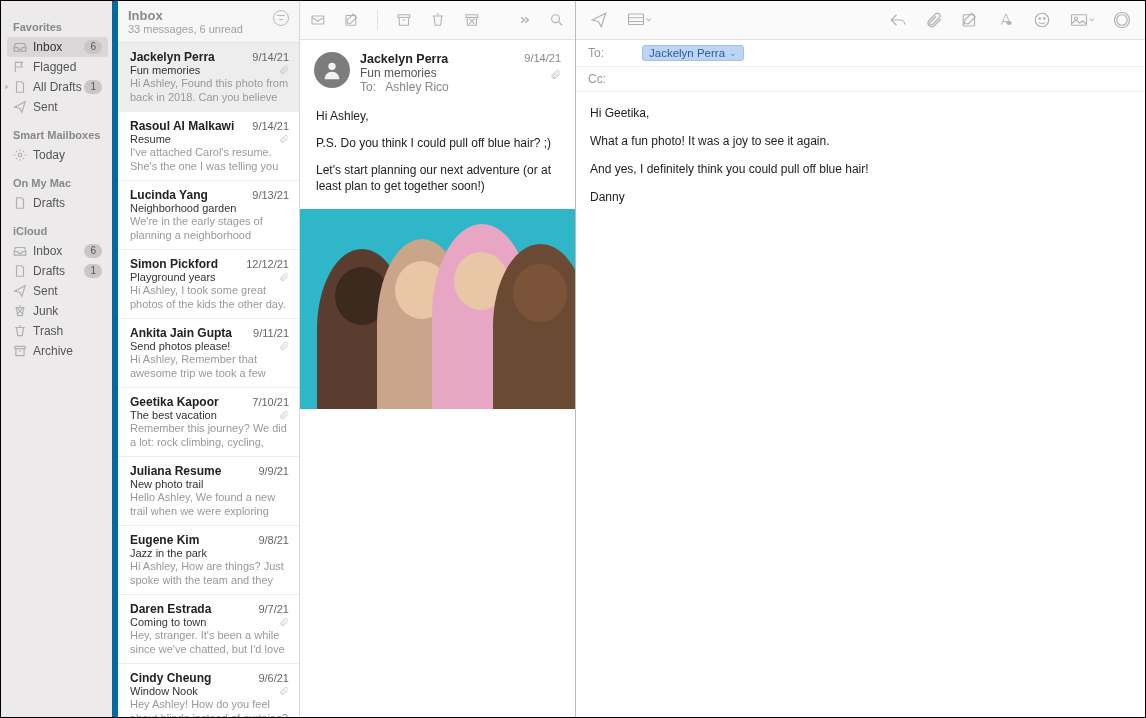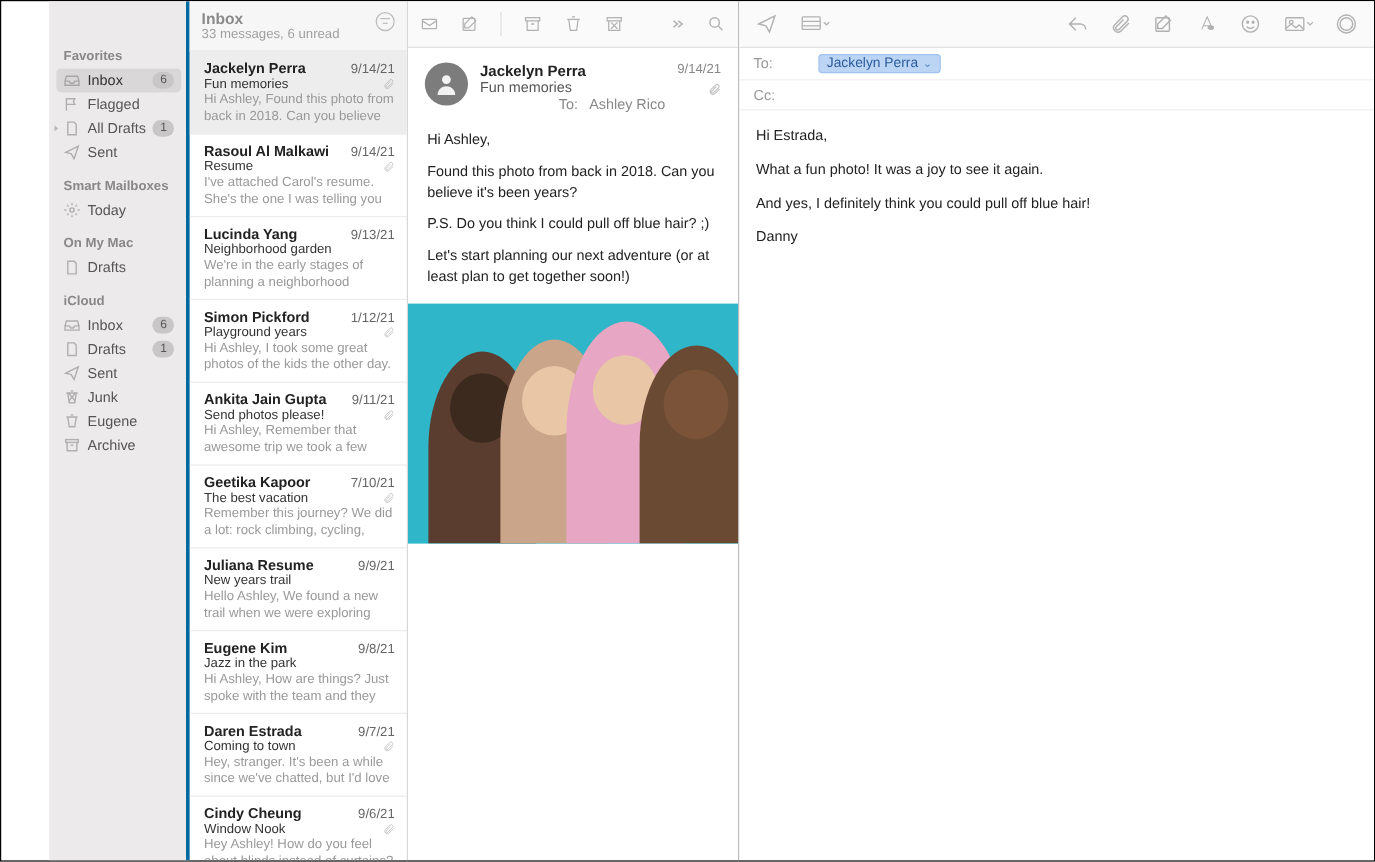--- a/index.html
+++ b/index.html
@@ -1,21 +1,21 @@
 <!DOCTYPE html>
 <html><head>
 <meta charset="utf-8">
 <style>
   * { box-sizing: border-box; margin: 0; padding: 0; }
   html,body { width:1146px; height:718px; font-family: -apple-system, "Helvetica Neue", Arial, sans-serif; font-size:12px; color:#333; overflow:hidden; background:#fff;}
   body { border:1px solid #000; }
   .app { display:flex; width:100%; height:100%; }
 
   
-  .sidebar { width:117px; background:#eceaea; border-right:3px solid #0369a1; padding-top:36px; padding-left:6px; padding-right:4px; overflow:hidden;margin-left:40px;}
+  .sidebar { width:117px; background:#eceaea; border-right:6px solid #0369a1; padding-top:16px; padding-left:6px; padding-right:4px; overflow:hidden;}
   .sb-section { font-size:11px; color:#888; font-weight:600; padding:4px 6px; }
   .sb-item { display:flex; align-items:center; padding:3px 6px; border-radius:4px; color:#555; font-size:12px; cursor:default; position:relative;}
   .sb-item.selected { background:#d9d7d7; color:#333; }
   .sb-item .sb-icon { width:14px; height:14px; margin-right:6px; opacity:.6; }
   .sb-item .sb-label { flex:1; white-space:nowrap; overflow:hidden; text-overflow:ellipsis;}
   .sb-badge { background:#c8c6c6; color:#555; font-size:10px; border-radius:8px; padding:0 6px; line-height:14px; height:14px;}
   .sb-disclosure { position:absolute; left:-4px; width:8px; height:8px; opacity:.5;}
 
   
   .msglist { width:182px; border-right:1px solid #d8d6d6; display:flex; flex-direction:column;}
@@ -43,21 +43,21 @@
   .tbtn { width:18px; height:18px; opacity:.55; }
   .tbtn svg{width:100%;height:100%;}
   .divider {width:1px;height:20px;background:#e0dede;}
   .reader-toolbar .spacer{flex:1;}
   .reader-header { padding:12px 14px 10px 14px; display:flex; gap:10px; font-size:12px;}
   .avatar { width:36px;height:36px;border-radius:50%;background:#7c7c7c; flex-shrink:0; display:flex;align-items:center;justify-content:center;}
   .avatar svg{width:22px;height:22px;fill:#fff;opacity:.9;}
   .rh-names{flex:1;}
   .rh-from{font-weight:700;color:#222;font-size:12.5px;}
   .rh-subject{color:#555;}
-  .rh-to{color:#888;text-align:right;}
+  .rh-to{color:#888;}
   .rh-to .lbl{color:#888;}
   .rh-right{text-align:right;color:#888;font-size:11px;}
   .rh-right .clip{margin-top:4px;opacity:.5;display:inline-block;width:11px;height:13px;}
   .reader-body { padding:4px 16px; font-size:12px; color:#222; line-height:1.4;}
   .reader-body p{margin-bottom:10px;}
   .reader-photo { width:100%; height:200px; background:#2fb6c8; position:relative; overflow:hidden;}
   .person{position:absolute;bottom:0;border-radius:50% 50% 0 0;}
   .p1{left:6%;width:90px;height:160px;background:#5a3d2e;}
   .p2{left:28%;width:90px;height:170px;background:#caa58a;}
   .p3{left:48%;width:100px;height:185px;background:#e7a6c4;}
@@ -165,21 +165,21 @@
       <svg class="sb-icon" viewBox="0 0 24 24" fill="none" stroke="#888" stroke-width="2">
           <path d="M4 6h16M6 6l2 14h8l2-14M10 3h4"></path>
           <path d="M7 6l10 12M17 6L7 18"></path>
         </svg>
       <span class="sb-label">Junk</span>
     </div>
     <div class="sb-item">
       <svg class="sb-icon" viewBox="0 0 24 24" fill="none" stroke="#888" stroke-width="2">
           <path d="M4 6h16M6 6l2 14h8l2-14M10 3h4"></path>
         </svg>
-      <span class="sb-label">Eugene</span>
+      <span class="sb-label">Trash</span>
     </div>
     <div class="sb-item">
       <svg class="sb-icon" viewBox="0 0 24 24" fill="none" stroke="#888" stroke-width="2">
           <rect x="3" y="4" width="18" height="4"></rect>
           <path d="M5 8v12h14V8M10 12h4"></path>
         </svg>
       <span class="sb-label">Archive</span>
     </div>
   </div>
 
@@ -224,21 +224,21 @@
             <span class="msg-date">9/13/21</span>
           </div>
           <div class="msg-row2">
             <span class="msg-subject">Neighborhood garden</span>
           </div>
           <div class="msg-preview">We're in the early stages of planning a neighborhood garden. Each famil…</div>
         </div>
         <div class="msg">
           <div class="msg-row1">
             <span class="msg-from">Simon Pickford</span>
-            <span class="msg-date">1/12/21</span>
+            <span class="msg-date">12/12/21</span>
           </div>
           <div class="msg-row2">
             <span class="msg-subject">Playground years</span>
             <svg class="msg-attach" viewBox="0 0 24 24" fill="none" stroke="#999" stroke-width="2">
               <path d="M21 11l-9 9a5 5 0 01-7-7l9-9a3.5 3.5 0 015 5l-9 9a2 2 0 01-3-3l8-8"></path>
             </svg>
           </div>
           <div class="msg-preview">Hi Ashley, I took some great photos of the kids the other day. Check ou…</div>
         </div>
         <div class="msg">
@@ -266,21 +266,21 @@
             </svg>
           </div>
           <div class="msg-preview">Remember this journey? We did a lot: rock climbing, cycling, hiking, a…</div>
         </div>
         <div class="msg">
           <div class="msg-row1">
             <span class="msg-from">Juliana Resume</span>
             <span class="msg-date">9/9/21</span>
           </div>
           <div class="msg-row2">
-            <span class="msg-subject">New years trail</span>
+            <span class="msg-subject">New photo trail</span>
           </div>
           <div class="msg-preview">Hello Ashley, We found a new trail when we were exploring Muir. It wa…</div>
         </div>
         <div class="msg">
           <div class="msg-row1">
             <span class="msg-from">Eugene Kim</span>
             <span class="msg-date">9/8/21</span>
           </div>
           <div class="msg-row2">
             <span class="msg-subject">Jazz in the park</span>
@@ -379,21 +379,20 @@
       </div>
       <div class="rh-right">
         <div>9/14/21</div>
         <svg class="clip" viewBox="0 0 24 24" fill="none" stroke="#888" stroke-width="2">
             <path d="M21 11l-9 9a5 5 0 01-7-7l9-9a3.5 3.5 0 015 5l-9 9a2 2 0 01-3-3l8-8"></path>
           </svg>
       </div>
     </div>
     <div class="reader-body">
       <p>Hi Ashley,</p>
-      <p>Found this photo from back in 2018. Can you believe it's been years?</p>
       <p>P.S. Do you think I could pull off blue hair? ;)</p>
       <p>Let's start planning our next adventure (or at least plan to get together soon!)</p>
     </div>
     <div class="reader-photo">
       <div class="person p1">
           <div class="face"></div>
         </div>
       <div class="person p2">
           <div class="face"></div>
         </div>
@@ -472,20 +471,20 @@
         <span class="pill">
           <span>Jackelyn Perra</span>
           <span class="chev">⌄</span>
         </span>
       </div>
       <div class="cfield">
         <span class="lbl">Cc:</span>
       </div>
     </div>
     <div class="compose-body">
-      <p>Hi Estrada,</p>
+      <p>Hi Geetika,</p>
       <p>What a fun photo! It was a joy to see it again.</p>
       <p>And yes, I definitely think you could pull off blue hair!</p>
       <p>Danny</p>
     </div>
   </div>
 
 </div>
 
 </body></html>

